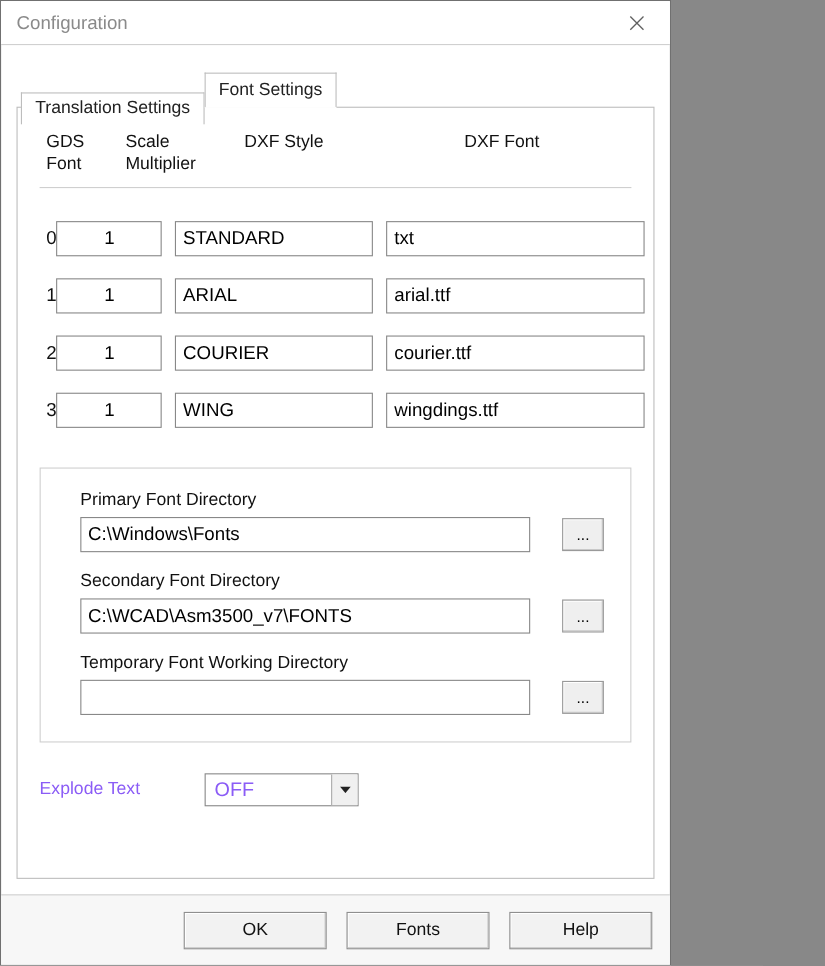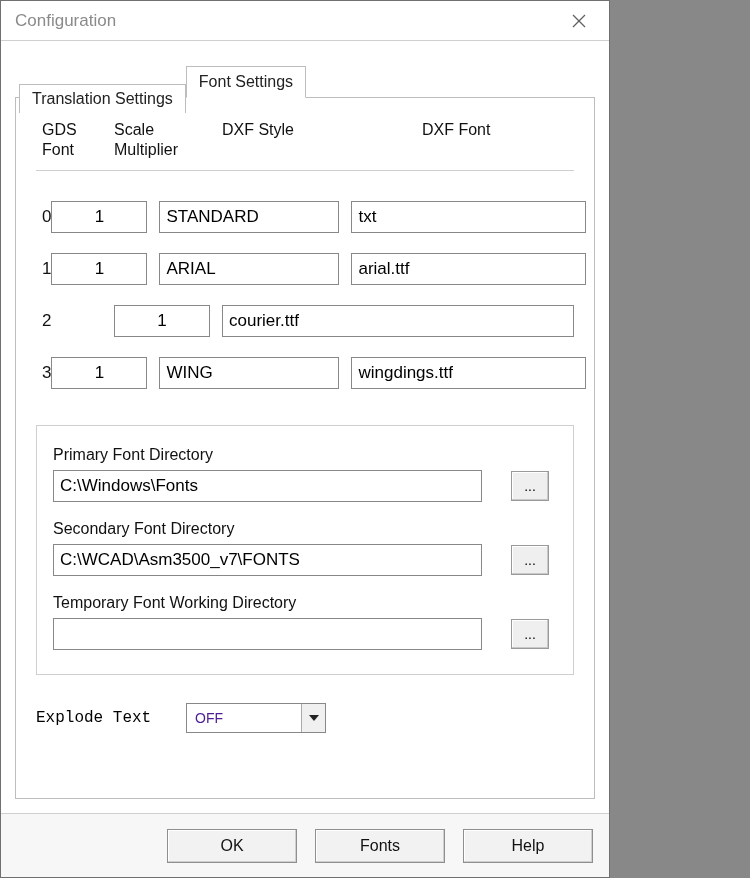--- a/index.html
+++ b/index.html
@@ -162,21 +162,21 @@
     border: 1px solid #888;
     font-size: 17px;
     padding: 0 6px;
     background: #fff;
   }
 
   
   .group-panel {
     border: 1px solid #cfcfcf;
     margin-top: 16px;
-    padding: 20px 24px 24px 16px;
+    padding: 20px 24px 24px 36px;
   }
   .dir-label {
     font-size: 16px;
     color: #111;
     margin-bottom: 6px;
     margin-top: 0;
   }
   .dir-row {
     display: flex;
     align-items: center;
@@ -205,40 +205,39 @@
   }
 
   
   .explode-row {
     display: flex;
     align-items: center;
     margin-top: 28px;
   }
   .explode-label {
     font-size: 16px;
-    color: #000000;
+    color: #8b5cf6;
     width: 150px;
     padding-left: 0;
-    font-family: Liberation Mono, monospace;
   }
   .select-wrap {
     position: relative;
     width: 140px;
     height: 30px;
     border: 1px solid #888;
     background: #fff;
     display: flex;
     align-items: center;
     cursor: pointer;
   }
   .select-value {
     flex: 1;
     padding-left: 8px;
-    font-size: 14px;
-    color: #4c1d95;
+    font-size: 18px;
+    color: #8b5cf6;
   }
   .select-arrow {
     width: 24px;
     height: 100%;
     border-left: 1px solid #aaa;
     display: flex;
     align-items: center;
     justify-content: center;
     background: #f0f0f0;
   }
@@ -315,20 +314,21 @@
         <div class="font-row">
           <div class="row-label">1</div>
           <input class="scale" type="text" value="1" style="">
           <input class="style" type="text" value="ARIAL" style="">
           <input class="fontname" type="text" value="arial.ttf" style="">
         </div>
 
         <div class="font-row">
           <div class="row-label">2</div>
           <input class="scale" type="text" value="1" style="">
+          <input class="style" type="text" value="COURIER" style="">
           <input class="fontname" type="text" value="courier.ttf" style="">
         </div>
 
         <div class="font-row">
           <div class="row-label">3</div>
           <input class="scale" type="text" value="1" style="">
           <input class="style" type="text" value="WING" style="">
           <input class="fontname" type="text" value="wingdings.ttf" style="">
         </div>
       </div>

